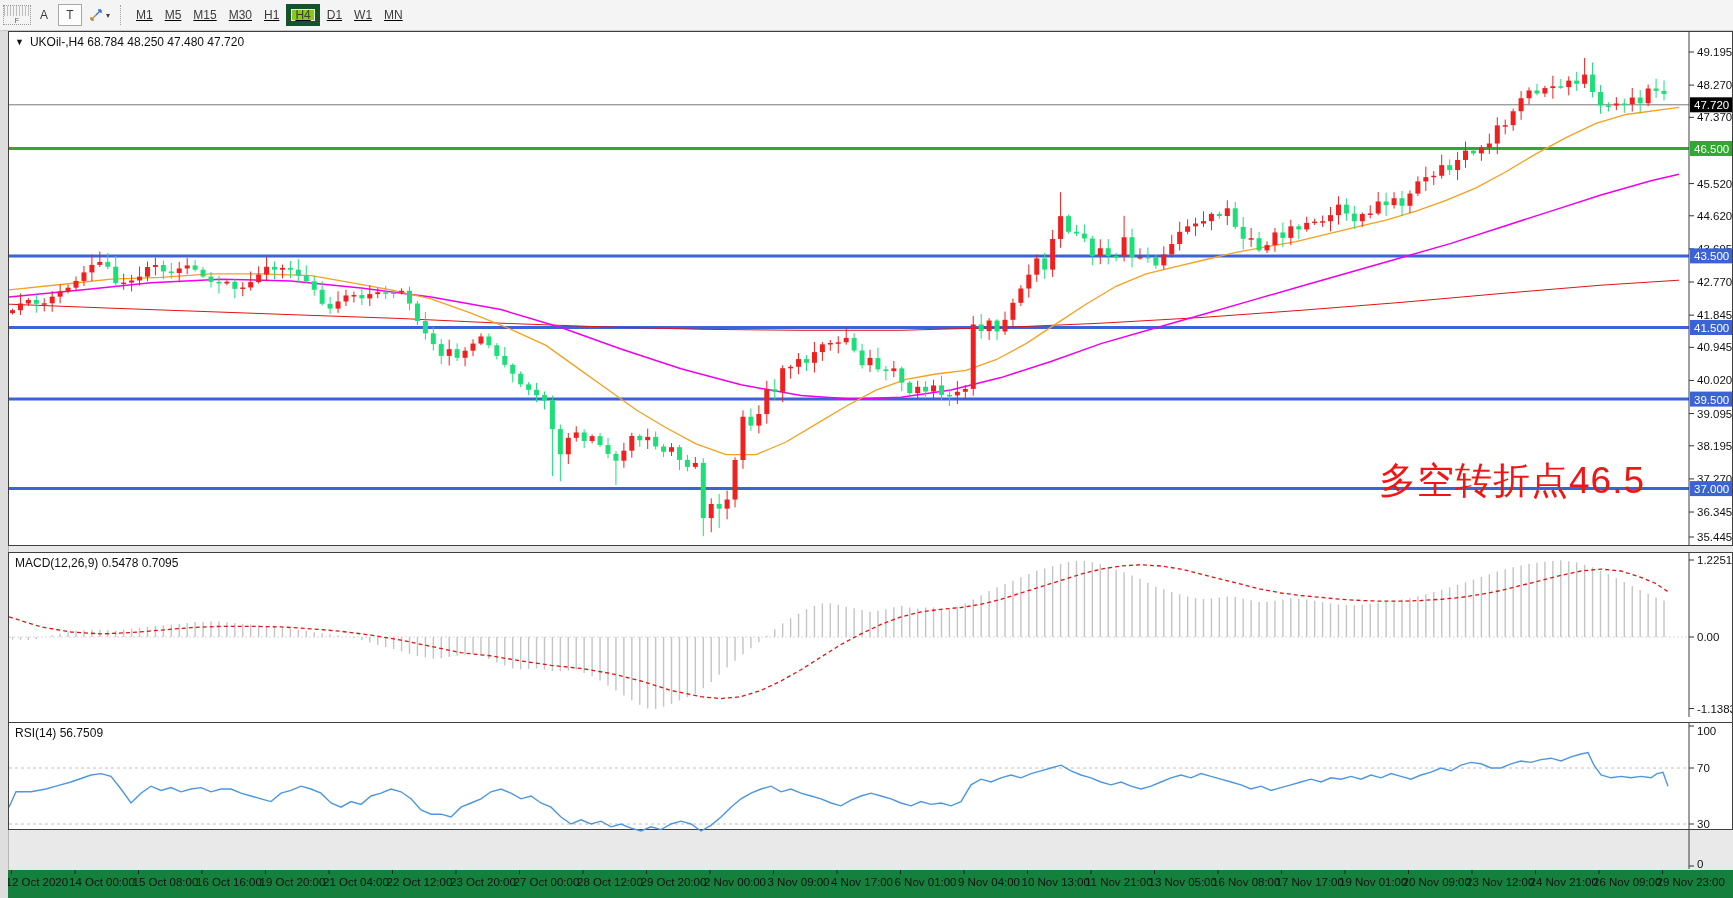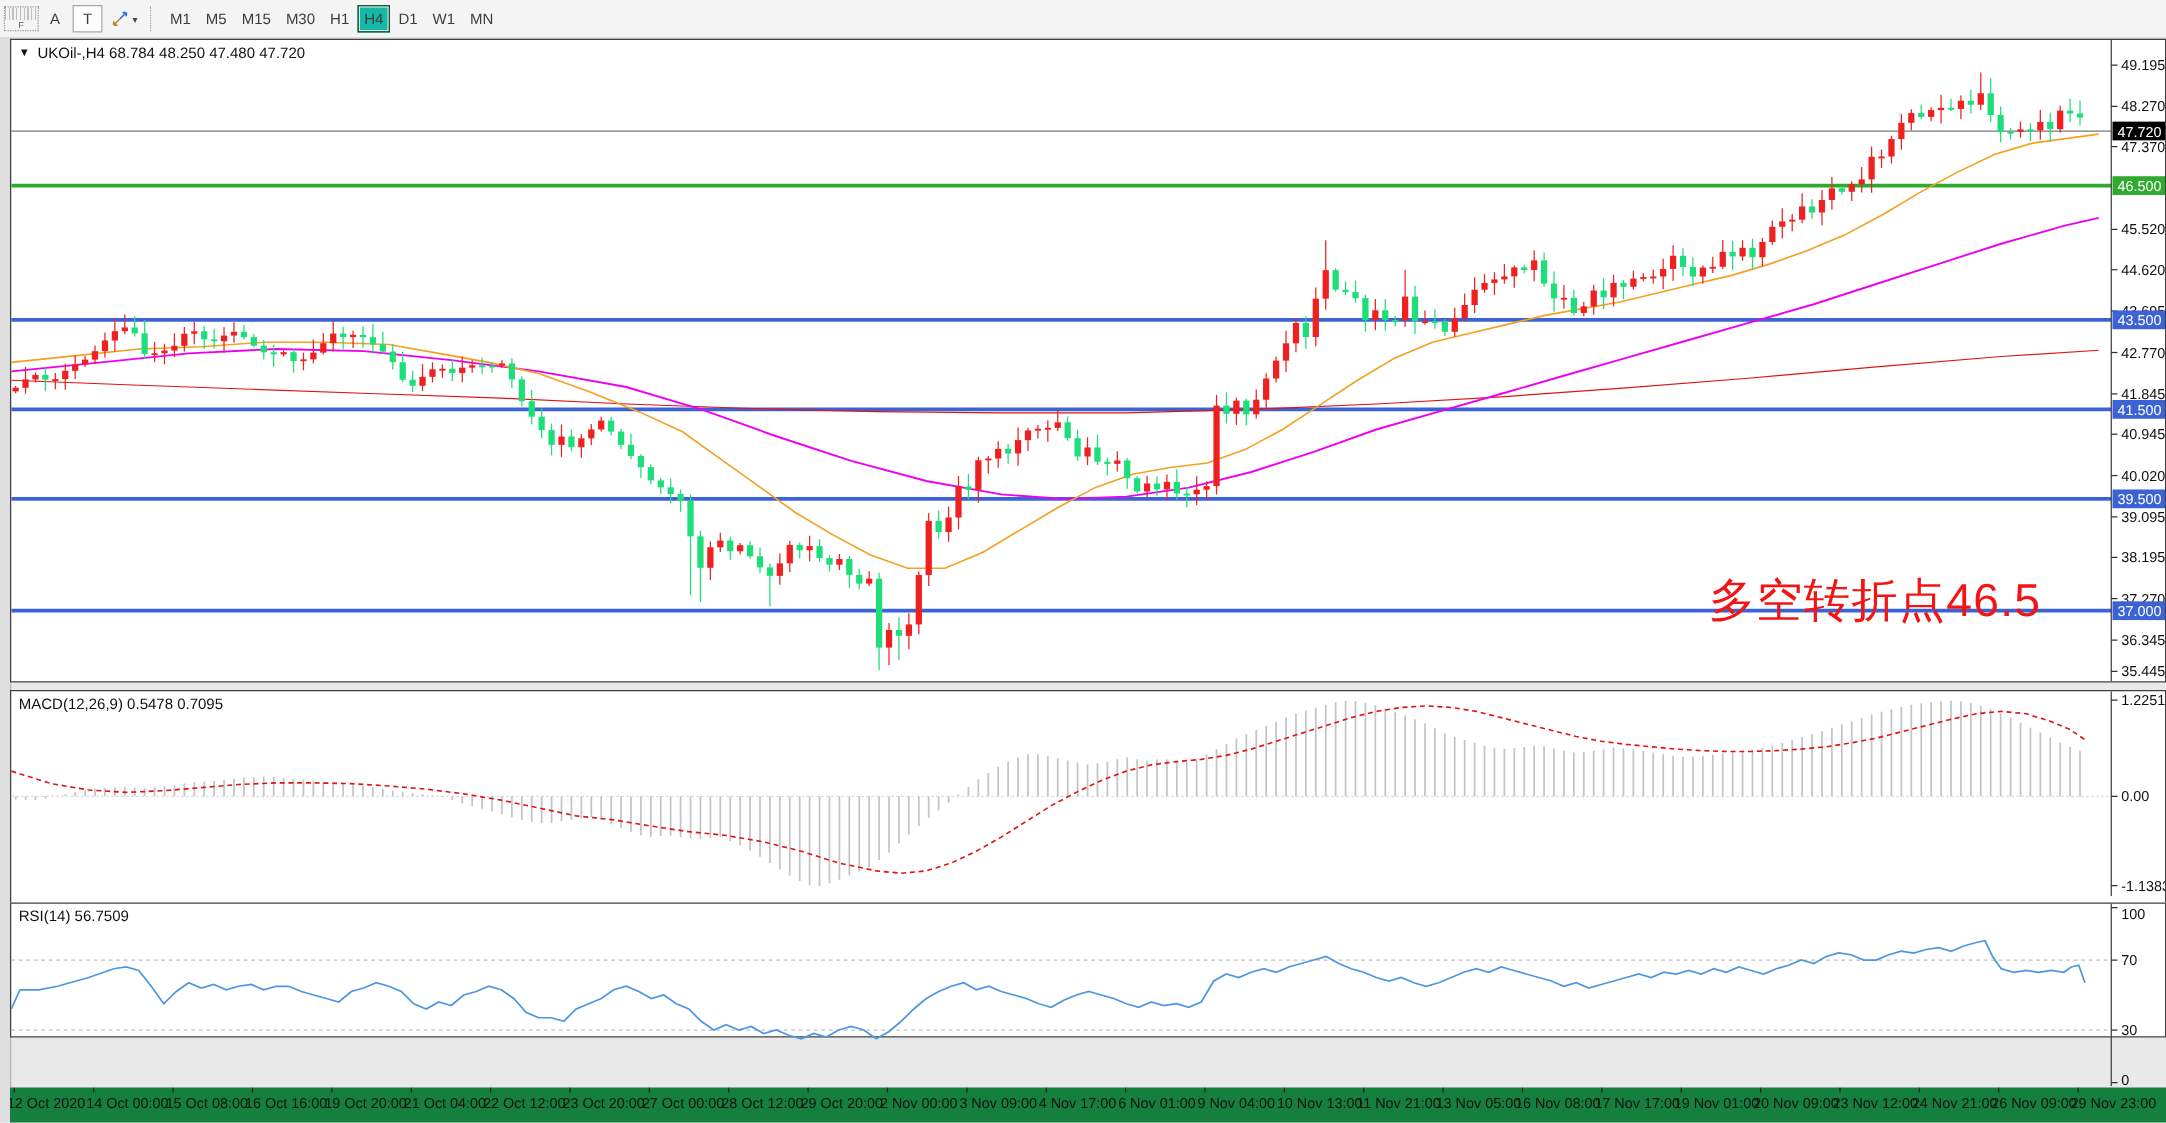--- a/index.html
+++ b/index.html
@@ -5,21 +5,21 @@
   html,body{margin:0;padding:0;width:1733px;height:898px;overflow:hidden;
     background:#e9e9e9;font-family:"Liberation Sans","DejaVu Sans",sans-serif;}
   .toolbar{position:absolute;left:0;top:0;width:1733px;height:30px;background:#f4f4f4;
     border-bottom:1px solid #c9c9c9;display:flex;align-items:center;}
   .grip{width:26px;height:18px;margin-left:3px;display:flex;align-items:flex-end;justify-content:center;
     border:1px dotted #9a9a9a;color:#555;font-size:7px;background:
     repeating-linear-gradient(90deg,#bfbfbf 0 1px,transparent 1px 3px) top/100% 10px no-repeat;}
   .tb-btn{min-width:24px;height:22px;margin:0 1px;display:flex;align-items:center;justify-content:center;
     font-size:12px;color:#3c3c3c;border:1px solid transparent;background:transparent;padding:0 4px;}
   .tb-btn.boxed{border:1px solid #a8a8a8;background:#fdfdfd;}
-  .tb-btn.active{border:1px solid #14532d;background:#14b8a6;box-shadow:inset 0 0 0 1px #e8e8e8;text-align:right;}
+  .tb-btn.active{border:5px solid #14532d;background:#84cc16;box-shadow:inset 0 0 0 1px #e8e8e8;text-align:right;}
   .tb-sep{width:5px;height:20px;margin:0 4px;border-left:1px dotted #a5a5a5;}
   .caret{font-size:8px;color:#444;margin-left:2px;}
   .leftstrip{position:absolute;left:0;top:31px;width:8px;height:867px;background:#dedede;border-right:1px solid #b5b5b5;}
   .panel{position:absolute;left:8px;width:1725px;background:#fff;border:1px solid #3f3f3f;box-sizing:border-box;}
   #main-panel{top:31px;height:515px;}
   #macd-panel{top:552px;height:216px;}
   #rsi-panel{top:722px;height:108px;}
   #time-axis{position:absolute;left:8px;top:870px;width:1725px;height:28px;background:#15803d;}
   .panel svg,#time-axis svg{position:absolute;left:0;top:0;}
   .panel-label{position:absolute;left:6px;top:3px;font-size:12px;color:#111;z-index:3;}
@@ -34,21 +34,21 @@
   <button class="tb-btn">A</button>
   <button class="tb-btn boxed">T</button>
   <button class="tb-btn" style="gap:1px;">
     <svg width="14" height="14" viewBox="0 0 14 14">
       <path d="M2 12 L7 7 M2 12 l3 0 M2 12 l0 -3" stroke="#b48a2c" stroke-width="1.4" fill="none"></path>
       <path d="M12 2 L7 7 M12 2 l-3 0 M12 2 l0 3" stroke="#3a6fd0" stroke-width="1.4" fill="none"></path>
     </svg>
     <span class="caret">▾</span>
   </button>
   <div class="tb-sep"></div>
-  <div id="tf-group" style="display:flex;">
+  <div id="tf-group" style="display:flex;text-decoration:underline;">
       <button class="tb-btn">M1</button>
       <button class="tb-btn">M5</button>
       <button class="tb-btn">M15</button>
       <button class="tb-btn">M30</button>
       <button class="tb-btn">H1</button>
       <button class="tb-btn active">H4</button>
       <button class="tb-btn">D1</button>
       <button class="tb-btn">W1</button>
       <button class="tb-btn">MN</button>
     </div>
@@ -526,21 +526,21 @@
       <text x="1685" y="228.381" font-size="11.5" fill="#ffffff" font-family="Liberation Sans,sans-serif">43.500</text>
       <rect x="1681" y="287.981" width="43" height="15" fill="#3b63d6"></rect>
       <text x="1685" y="299.981" font-size="11.5" fill="#ffffff" font-family="Liberation Sans,sans-serif">41.500</text>
       <rect x="1681" y="359.58099999999996" width="43" height="15" fill="#3b63d6"></rect>
       <text x="1685" y="371.58099999999996" font-size="11.5" fill="#ffffff" font-family="Liberation Sans,sans-serif">39.500</text>
       <rect x="1681" y="449.08099999999996" width="43" height="15" fill="#3b63d6"></rect>
       <text x="1685" y="461.08099999999996" font-size="11.5" fill="#ffffff" font-family="Liberation Sans,sans-serif">37.000</text>
       <rect x="1681" y="65.30500000000005" width="43" height="15" fill="#000000"></rect>
       <text x="1685" y="77.30500000000005" font-size="11.5" fill="#ffffff" font-family="Liberation Sans,sans-serif">47.720</text>
     </svg>
-  <div class="annotation" style="color: rgb(242, 21, 21);">多空转折点46.5</div>
+  <div class="annotation" style="color: rgb(242, 21, 21); margin-left: 12px;">多空转折点46.5</div>
 </div>
 
 <div class="panel" id="macd-panel">
   <div class="panel-label">MACD(12,26,9) 0.5478 0.7095</div>
   <svg id="macd-svg" width="1723" height="164">
       <line x1="0" y1="84" x2="1680" y2="84" stroke="#d9d9d9" stroke-width="1" stroke-dasharray="2 2"></line>
       <line x1="3.5" y1="84" x2="3.5" y2="86.61407232062689" stroke="#c4c4c4" stroke-width="1.4"></line>
       <line x1="11.440000000000001" y1="84" x2="11.440000000000001" y2="86.84091094604523" stroke="#c4c4c4" stroke-width="1.4"></line>
       <line x1="19.380000000000003" y1="84" x2="19.380000000000003" y2="87.06774957146355" stroke="#c4c4c4" stroke-width="1.4"></line>
       <line x1="27.32" y1="84" x2="27.32" y2="85.93885886866379" stroke="#c4c4c4" stroke-width="1.4"></line>

